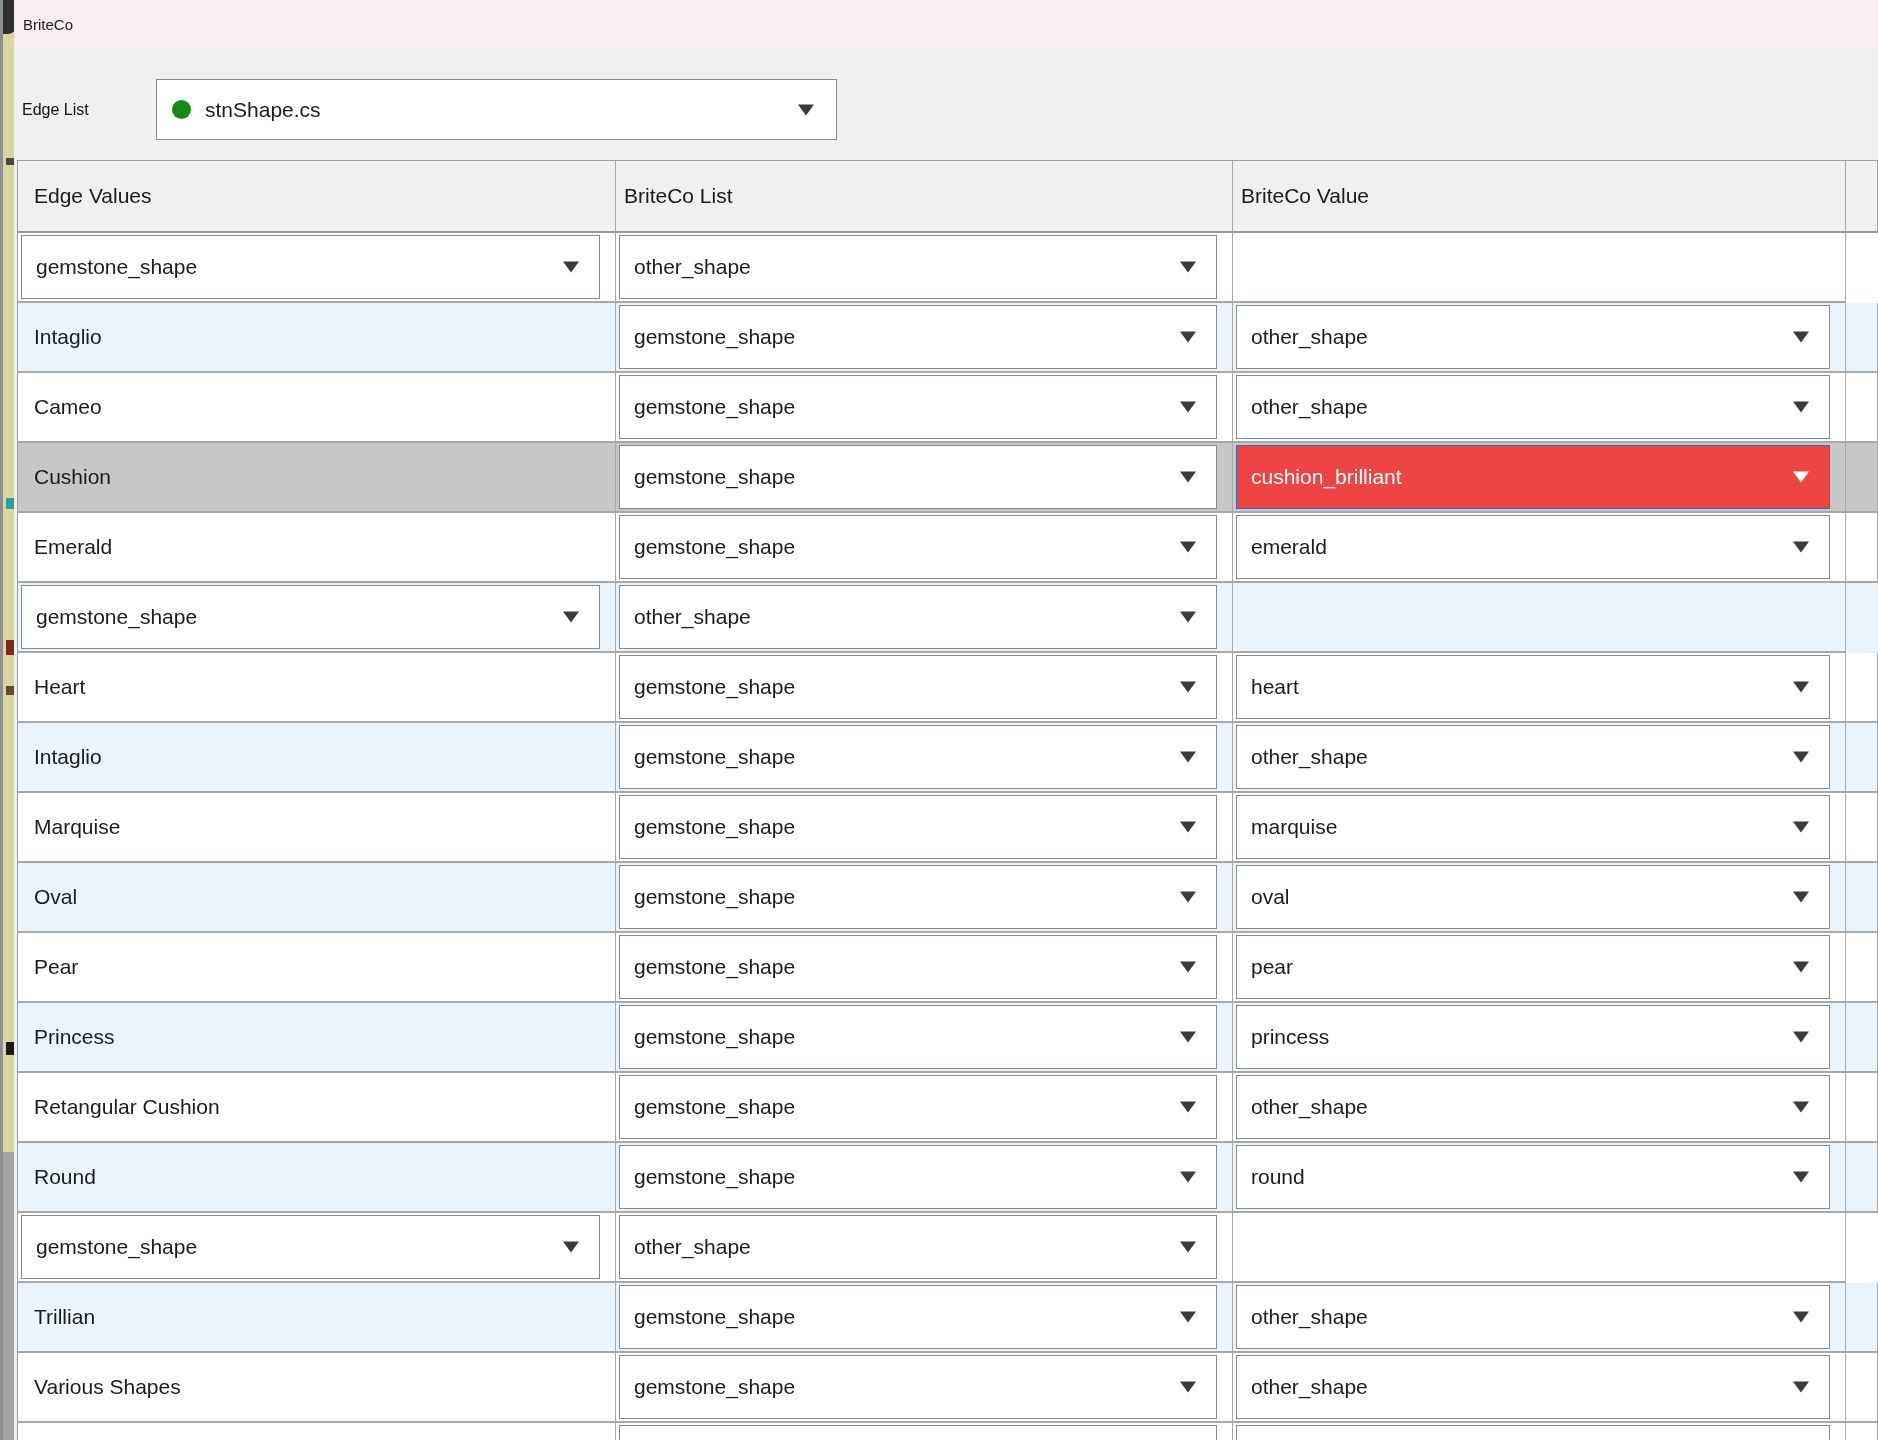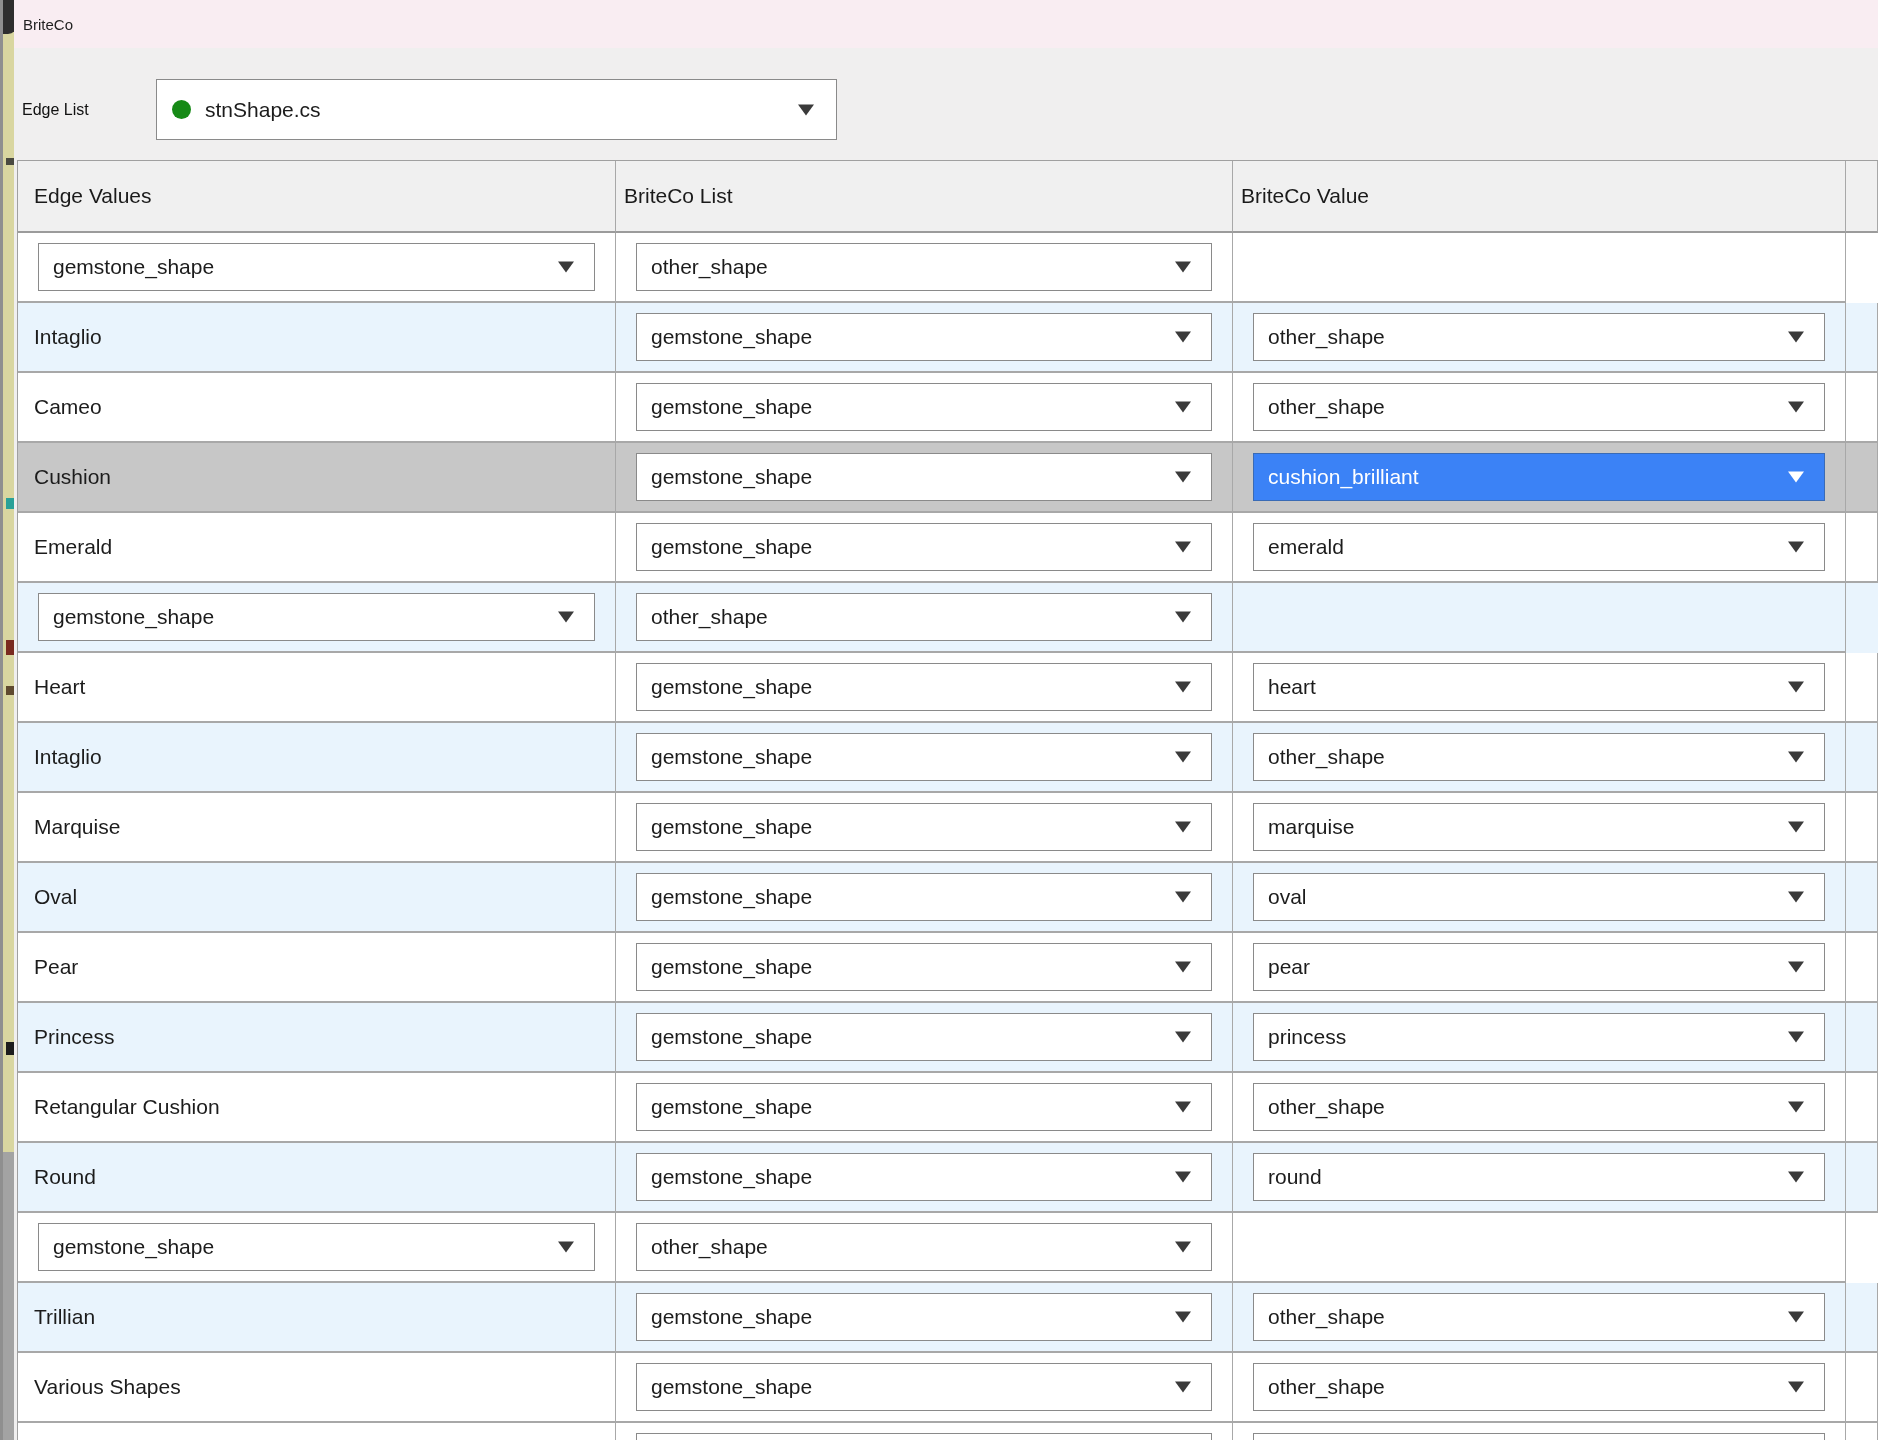--- a/index.html
+++ b/index.html
@@ -92,22 +92,22 @@
   .trow { height: 70px; background: #ffffff; }
   .trow.alt { background: #e9f4fd; }
   .trow.selected { background: #c7c7c7; }
   .td {
     border-right: 1px solid #a8a8a8;
     border-bottom: 2px solid #a8a8a8;
     display: flex; align-items: center;
     overflow: hidden;
   }
   .td.c1 { padding-left: 16px; font-size: 21px; color: #1c1c1c; }
-  .td .combo { width: calc(100% - 18px); margin: 0 20px; height: 48px; }
-  .combo.combo-selected { background: #3b82f6; border-color: #3a6bb5; color: #ffffff; }
+  .td .combo { width: calc(100% - 18px); margin: 0 3px; height: 64px; }
+  .combo.combo-selected { background: #ef4444; border-color: #3a6bb5; color: #ffffff; }
   .combo.combo-selected .arrow { border-top-color: #ffffff; }
   .trow.partial { border-bottom: none; }
 </style>
 </head>
 <body>
 
 <div class="screen">
 
   <div class="desktop-strip">
     <div class="strip-corner"></div>

